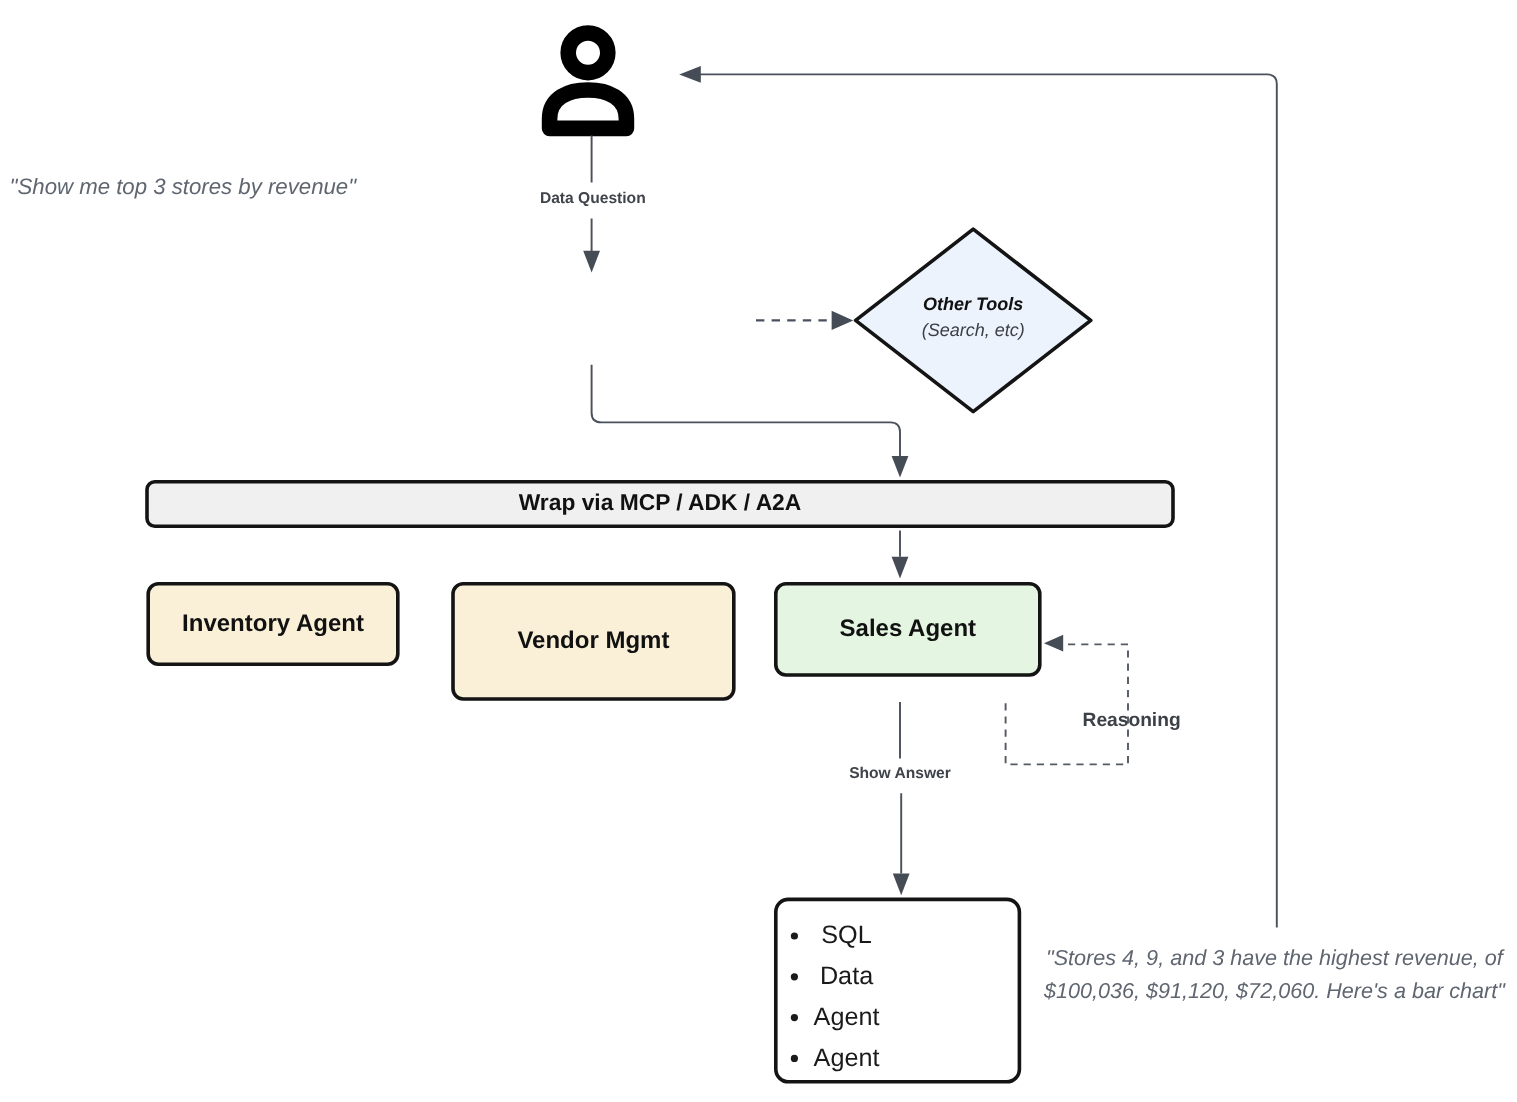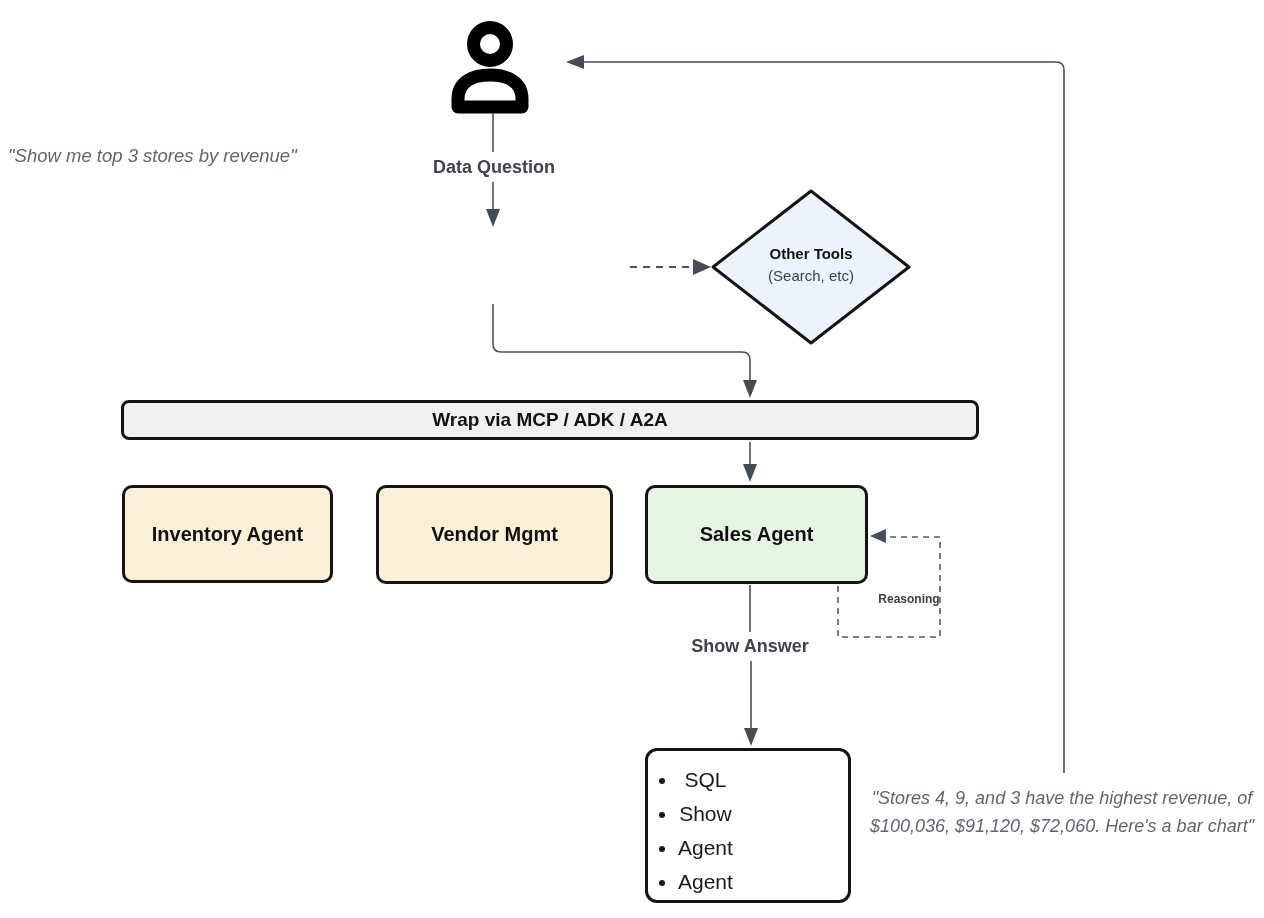--- a/index.html
+++ b/index.html
@@ -21,46 +21,46 @@
     display: flex;
     align-items: center;
     justify-content: center;
     font-weight: bold;
     font-size: 20px;
     color: #111111;
     text-align: center;
   }
   .orchestrator { left: 365px; top: 230px; width: 262px; height: 73px; background: #d6e2fb; }
   .wrapbar      { left: 121px; top: 400px; width: 858px; height: 40px; background: #f0f0f0; border-radius: 8px; font-size: 19px; }
-  .inventory    { left: 122px; top: 485px; width: 211px; height: 98px; background: #faf0d8; }
+  .inventory    { left: 122px; top: 485px; width: 211px; height: 70px; background: #faf0d8; }
   .vendor       { left: 376px; top: 485px; width: 237px; height: 99px; background: #faf0d8; }
-  .sales        { left: 645px; top: 485px; width: 223px; height: 99px; background: #e4f5e2; }
+  .sales        { left: 645px; top: 485px; width: 223px; height: 79px; background: #e4f5e2; }
   .output-box   { left: 645px; top: 748px; width: 206px; height: 155px; background: #ffffff; border-radius: 12px;
                   align-items: flex-start; justify-content: flex-start; font-weight: normal; }
   .output-box ul { margin: 12px 0 0 8px; padding-left: 22px; }
   .output-box li { font-size: 21px; color: #1a1a1a; line-height: 34px; list-style: disc; }
 
   .diamond-text {
     position: absolute; left: 731px; top: 243px; width: 160px;
-    text-align: center; line-height: 1.45;
+    text-align: center; line-height: 1.45; font-style: italic;
   }
   .diamond-text .t1 { font-weight: bold; font-size: 15px; color: #111111; }
   .diamond-text .t2 { font-size: 15px; color: #3c3f45; }
 
   .flow-label {
     position: absolute;
     font-weight: bold;
-    font-size: 18px;
+    font-size: 13px;
     color: #3f434a;
     text-align: center;
     width: 200px;
   }
   .lbl-question { left: 394px; top: 157px; }
   .lbl-answer   { left: 650px; top: 636px; }
-  .lbl-reasoning { left: 809px; top: 592px; font-size: 12px; color: #3c4147; }
+  .lbl-reasoning { left: 843px; top: 592px; font-size: 16px; color: #3c4147; }
 
   .quote {
     position: absolute;
     font-style: italic;
     font-size: 18.5px;
     color: #5f6670;
   }
   .quote-user { left: 8px; top: 145px; width: 350px; }
   .quote-answer { left: 864px; top: 785px; width: 396px; text-align: center; line-height: 1.55; font-size: 18px; }
 </style>
@@ -125,19 +125,19 @@
     <span>Vendor Mgmt</span>
   </div>
 
   <div class="node sales">
     <span>Sales Agent</span>
   </div>
 
   <div class="node output-box">
     <ul>
       <li>SQL</li>
-      <li>Show</li>
+      <li>Data</li>
       <li>Agent</li>
       <li>Agent</li>
     </ul>
   </div>
 
 </div>
 
 </body></html>

